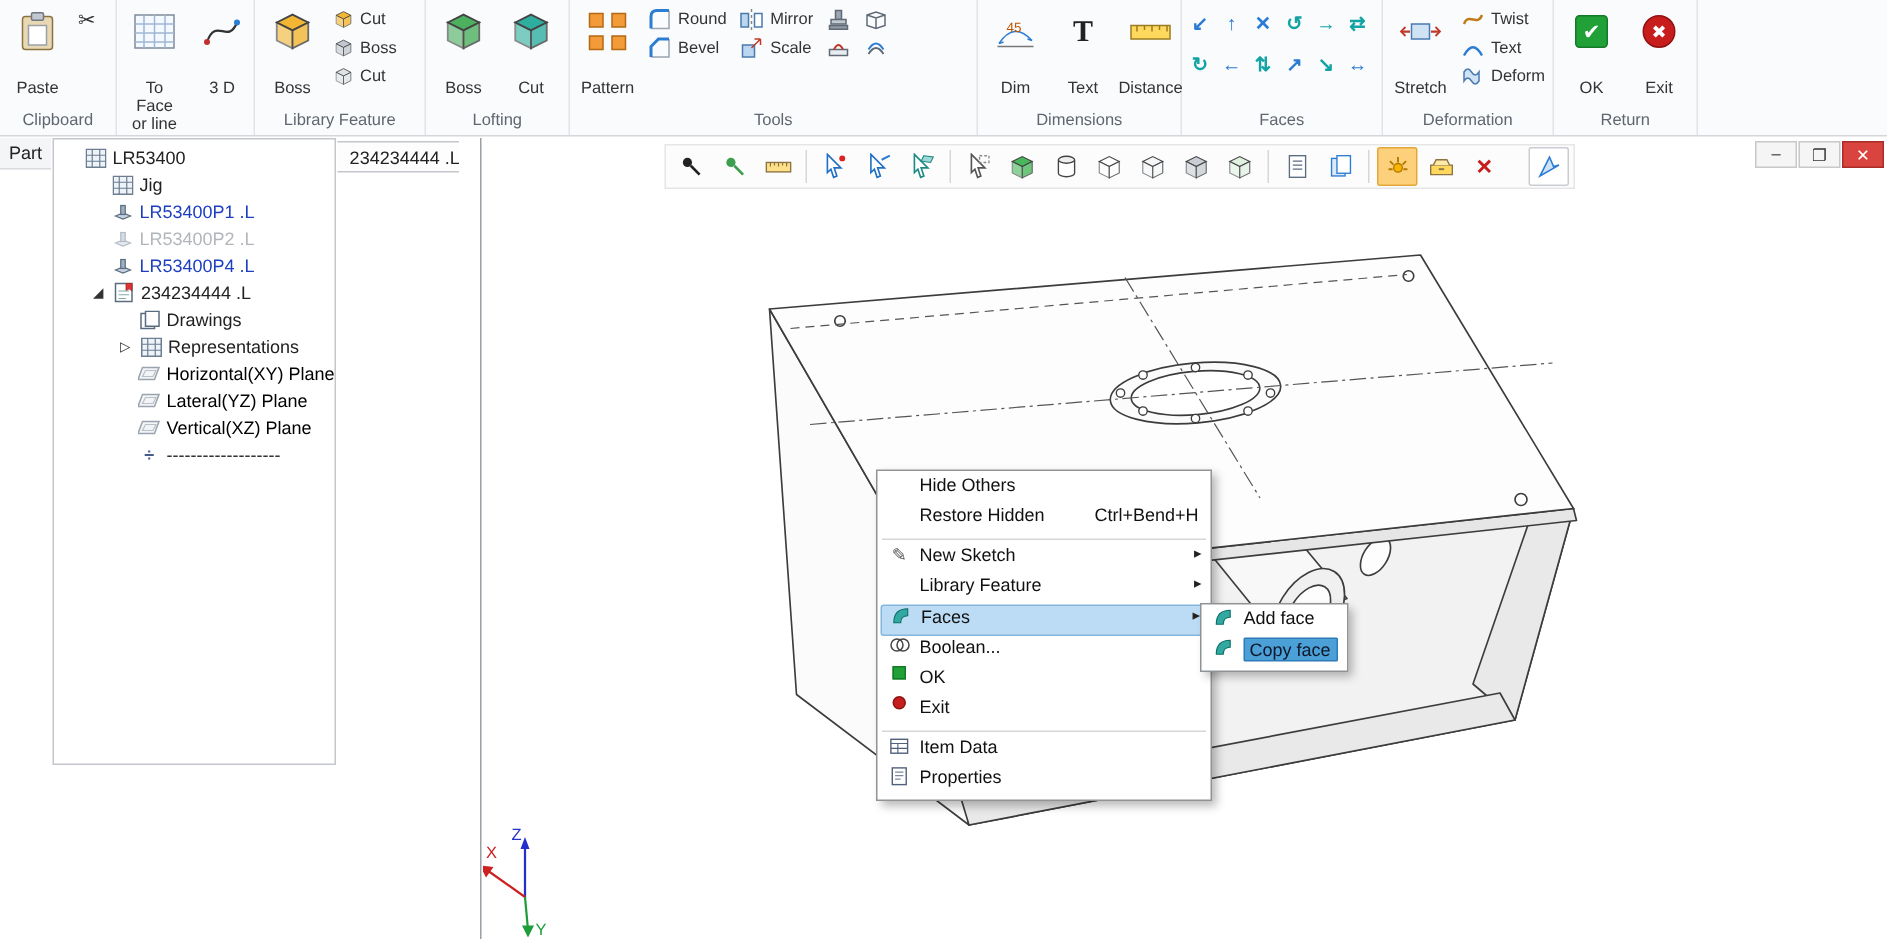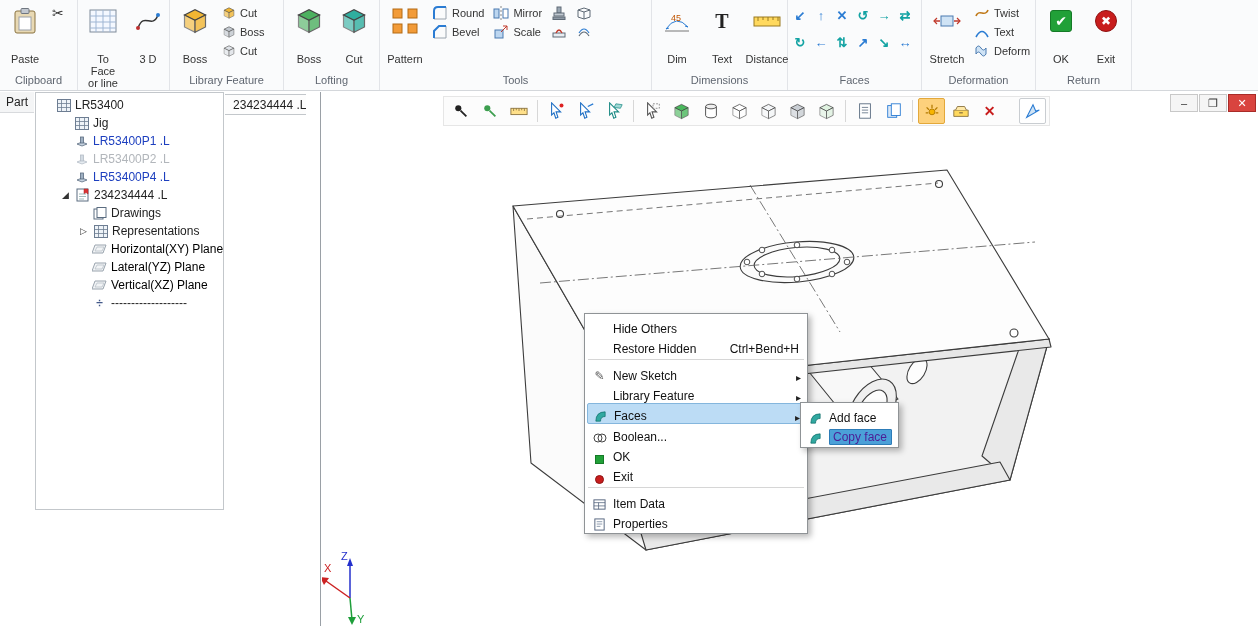--- a/index.html
+++ b/index.html
@@ -59,27 +59,27 @@
   .winctl{position:absolute;top:94px;right:2px;display:flex;gap:1px;z-index:5}
   .wbtn{width:28px;height:18px;display:flex;align-items:center;justify-content:center;font-size:11px;
         background:#f5f5f5;border:1px solid #c8c8c8;color:#333}
   .wbtn.close{background:#d9443f;border-color:#a92c28;color:#fff}
 
   
   .cmenu{position:absolute;left:584px;top:313px;width:224px;background:#fff;border:1px solid #8f9396;
          box-shadow:3px 3px 6px rgba(0,0,0,.28);padding:2px;z-index:10}
   .smenu{position:absolute;left:800px;top:402px;width:99px;background:#fff;border:1px solid #8f9396;
          box-shadow:3px 3px 6px rgba(0,0,0,.28);padding:2px;z-index:11}
-  .mrow{height:20px;display:flex;align-items:flex-end;gap:5px;padding:0 4px;color:#111}
+  .mrow{height:20px;display:flex;align-items:flex-start;gap:5px;padding:0 4px;color:#111}
   .mico{width:17px;flex:0 0 17px;display:flex;align-items:center;justify-content:center;font-size:12px;color:#555}
   .mlabel{flex:1}
   .msc{padding-right:2px}
   .marr{width:10px;text-align:right;font-size:10px;color:#222}
   .mrow.hl{background:#bcdcf5;border:1px solid #84b6dd;border-radius:2px;height:21px}
-  .mrow.hl2 .mlabel{background:#4ba0d8;border:1px solid #2d7cb8;color:#4c1d95;padding:0 3px;border-radius:1px}
+  .mrow.hl2 .mlabel{background:#4ba0d8;border:1px solid #2d7cb8;color:#0f172a;padding:0 3px;border-radius:1px}
   .msep{height:1px;background:#d6d6d6;margin:3px 1px}
   .okdot{width:9px;height:9px;background:#21a038;border:1px solid #157a27;display:inline-block}
   .exdot{width:9px;height:9px;background:#c81d1d;border:1px solid #8f1212;border-radius:50%;display:inline-block}
 </style>
 </head>
 <body>
 
 <svg width="0" height="0" style="position:absolute" aria-hidden="true">
  <defs>
   <symbol id="cube" viewBox="0 0 20 20">

